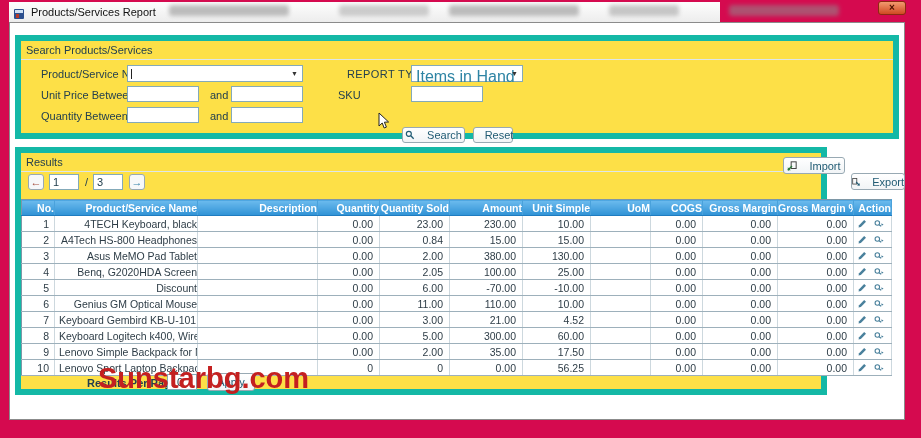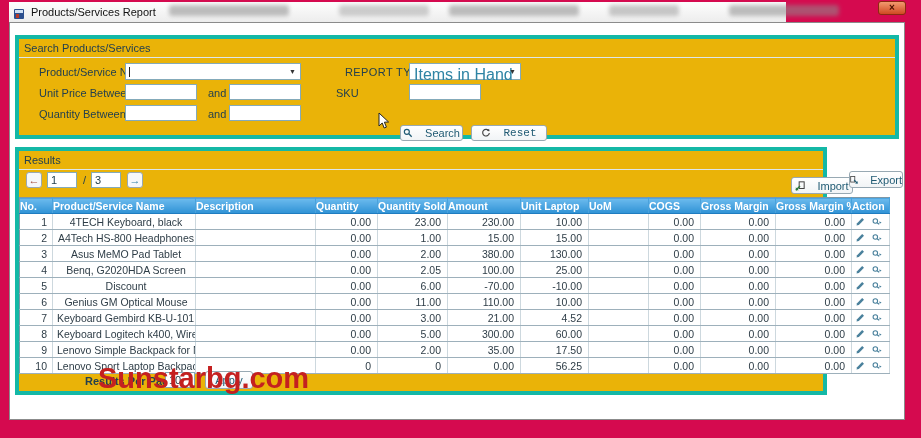--- a/index.html
+++ b/index.html
@@ -1,35 +1,35 @@
 <!DOCTYPE html>
 <html><head>
 <meta charset="utf-8">
 <style>
   * { margin:0; padding:0; box-sizing:border-box; }
   html,body { width:921px; height:438px; }
   body { font-family:"Liberation Sans","DejaVu Sans",sans-serif; overflow:hidden; }
   .frame { position:relative; width:921px; height:438px; background:#d50a4f; }
 
   
-  .titlebar { position:absolute; left:9px; top:2px; width:777px; height:20px;
+  .titlebar { position:absolute; left:9px; top:2px; width:711px; height:20px;
     background:linear-gradient(#fdfdfd,#ededed); display:flex; align-items:center; }
   .app-icon { width:12px; height:12px; margin:0 6px 0 4px; flex:0 0 auto; }
   .win-title { font-size:11px; color:#111; white-space:nowrap; }
   .smudge { position:absolute; top:3px; height:11px; background:#8d8d8d; opacity:.55;
     border-radius:3px; filter:blur(2px); }
   .close-btn { position:absolute; left:878px; top:1px; width:28px; height:14px;
     background:linear-gradient(#f29a6e,#cf4a22); border:1px solid #8c2a10; border-radius:3px;
     color:#4a1000; font-size:10px; font-weight:bold; line-height:11px; text-align:center; cursor:pointer; }
 
   
   .window { position:absolute; left:9px; top:22px; width:896px; height:398px;
     background:#fff; border:1px solid #8b8b8b; }
 
-  .gbox { position:absolute; border:4px solid #14b8a6; background:#eab308; }
+  .gbox { position:absolute; border:6px solid #14b8a6; background:#fde047; }
   .gbox-title { position:absolute; top:3px; left:5px; font-size:11px; color:#24404e; }
   .gbox-rule { position:absolute; top:18px; left:0; right:0; border-top:1px solid #dde6ea; }
 
   .lbl { position:absolute; font-size:11px; color:#24404e; white-space:nowrap; }
   .inp { position:absolute; border:1px solid #84aab9; background:#fff; font-size:11px;
     height:16px; padding:0 3px; color:#24404e; }
   .combo { position:absolute; border:1px solid #84aab9; background:#fff; display:flex;
     align-items:center; cursor:pointer; }
   .combo .caret { width:1px; height:10px; background:#222; margin-left:3px; }
   .combo .arrow, .dropdown .arrow { position:absolute; right:4px; top:4px; font-size:7px; color:#333; }
@@ -43,26 +43,26 @@
   
   .pg-btn { position:absolute; width:16px; height:16px; background:#f6f8f9; border:1px solid #98a9b3;
     border-radius:3px; font-size:11px; line-height:14px; text-align:center; cursor:pointer; }
   .pg-prev { color:#a34a3a; }
   .pg-next { color:#2f7fa8; font-weight:bold; }
 
   
   table.grid { position:absolute; left:0px; top:46px; width:870px; border-collapse:collapse;
     table-layout:fixed; border:1px solid #7e97a6; }
   .grid th { background:linear-gradient(#6cbbee,#2f92d5); color:#fff; font-size:10.5px;
-    font-weight:bold; height:16px; text-align:left; border-right:1px solid #4aa2dc;
+    font-weight:bold; height:16px; text-align:right; border-right:1px solid #4aa2dc;
     border-bottom:1px solid #1f7cc0; overflow:hidden; white-space:nowrap; }
   .grid td { height:16px; font-size:10.5px; color:#2e3d47; border-right:1px solid #cdd8de;
     border-bottom:1px solid #9db0bb; overflow:hidden; white-space:nowrap; background:#fff; }
   .c-no { text-align:right; padding-right:5px; }
-  .c-name, .c-desc { text-align:center; padding-left:4px;margin-left:13px; }
+  .c-name, .c-desc { text-align:right; padding-left:4px;margin-left:13px; }
   .c-num { text-align:right; padding-right:6px; }
   .qty { color:#cf5868; }
   .c-uom { text-align:center; }
   .c-action { text-align:center; }
   .act { display:inline-block; margin:0 3px; cursor:pointer; vertical-align:middle; line-height:10px; }
   .del { color:#a82a2a; font-weight:bold; font-size:11px; }
 
   .watermark { position:absolute; left:98px; top:362px; font-size:29px; font-weight:bold;
     color:#c42020; letter-spacing:0px; z-index:40; white-space:nowrap; }
   .cursor { position:absolute; left:378px; top:112px; z-index:50; }
@@ -120,40 +120,40 @@
       <span class="lbl" style="left:189px; top:69px;">and</span>
       <input class="inp" style="left: 210px; top: 66px; width: 72px;">
 
       <div class="btn" style="left:381px; top:86px; width:63px; height:16px;">
         <svg width="10" height="10" viewBox="0 0 12 12">
             <circle cx="4.6" cy="4.6" r="3" fill="none" stroke="#1f5a73" stroke-width="1.4"></circle>
             <line x1="7" y1="7" x2="10.4" y2="10.4" stroke="#1f5a73" stroke-width="1.6"></line>
           </svg>
         <span>Search</span>
       </div>
-      <div class="btn" style="left:452px; top:86px; width:76px; height:16px;font-family:Liberation Mono, monospace;">
+      <div class="btn" style="left:452px; top:86px; width:40px; height:16px;">
         <svg width="10" height="10" viewBox="0 0 12 12">
             <path d="M9.5 3.6 A4 4 0 1 0 10 6" fill="none" stroke="#444" stroke-width="1.4"></path>
             <path d="M9.7 1l.4 3-3-.6z" fill="#444"></path>
           </svg>
         <span>Reset</span>
       </div>
     </div>
 
     <div class="gbox" style="left:5px; top:124px; width:812px; height:248px;">
       <span class="gbox-title">Results</span>
       <div class="gbox-rule"></div>
 
       <div class="pg-btn pg-prev" style="left:7px; top:21px;">←</div>
       <input class="inp" style="left: 28px; top: 21px; width: 30px;" value="1">
       <span class="lbl" style="left:64px; top:23px;">/</span>
       <input class="inp" style="left: 72px; top: 21px; width: 30px;" value="3">
       <div class="pg-btn pg-next" style="left:108px; top:21px;">→</div>
 
-      <div class="btn" style="left:762px; top:26px; width:62px; height:17px;margin-left:10px;">
+      <div class="btn" style="left:762px; top:4px; width:62px; height:17px;">
         <svg width="10" height="10" viewBox="0 0 12 12">
             <rect x="5" y="1" width="6" height="8" fill="none" stroke="#444" stroke-width="1.2"></rect>
             <path d="M1 11 L6 6" stroke="#2a7a3a" stroke-width="1.6"></path>
             <path d="M1 7.4 L1 11 L4.6 11 Z" fill="#2a7a3a"></path>
           </svg>
         <span>Import</span>
       </div>
       <div class="btn" style="left:830px; top:20px; width:54px; height:17px;">
         <svg width="10" height="10" viewBox="0 0 12 12">
             <rect x="1" y="1" width="6" height="8" fill="none" stroke="#444" stroke-width="1.2"></rect>
@@ -179,21 +179,21 @@
             <col style="width:38px">
         </colgroup>
         <thead>
             <tr id="thead-row">
               <th>No.</th>
               <th>Product/Service Name</th>
               <th>Description</th>
               <th>Quantity</th>
               <th>Quantity Sold</th>
               <th>Amount</th>
-              <th>Unit Laptop</th>
+              <th>Unit Simple</th>
               <th>UoM</th>
               <th>COGS</th>
               <th>Gross Margin</th>
               <th>Gross Margin %</th>
               <th>Action</th>
             </tr>
           </thead>
         <tbody id="tbody">
             <tr>
               <td class="c-no">1</td>
@@ -213,21 +213,21 @@
                     <circle cx="4.5" cy="4.8" r="2.7" fill="none" stroke="#4a819c" stroke-width="1.3"></circle>
                     <line x1="6.5" y1="6.8" x2="9.2" y2="8.8" stroke="#4a819c" stroke-width="1.4"></line>
                     <path d="M9 5.4l3 .8-2 2z" fill="#4a819c"></path>
                   </svg></span><span class="act del">×</span></td>
             </tr>
             <tr>
               <td class="c-no">2</td>
               <td class="c-name">A4Tech HS-800 Headphones</td>
               <td class="c-desc"></td>
               <td class="c-num qty">0.00</td>
-              <td class="c-num">1.00</td>
+              <td class="c-num">0.84</td>
               <td class="c-num">15.00</td>
               <td class="c-num">15.00</td>
               <td class="c-uom"></td>
               <td class="c-num">0.00</td>
               <td class="c-num">0.00</td>
               <td class="c-num">0.00</td>
               <td class="c-action"><span class="act"><svg width="10" height="10" viewBox="0 0 12 12">
                     <path d="M8.6 1.2l2.2 2.2L4.6 9.6 1.8 10.3l.7-2.8z" fill="#4a819c"></path>
                   </svg></span><span class="act"><svg width="12" height="10" viewBox="0 0 13 12">
                     <circle cx="4.5" cy="4.8" r="2.7" fill="none" stroke="#4a819c" stroke-width="1.3"></circle>

